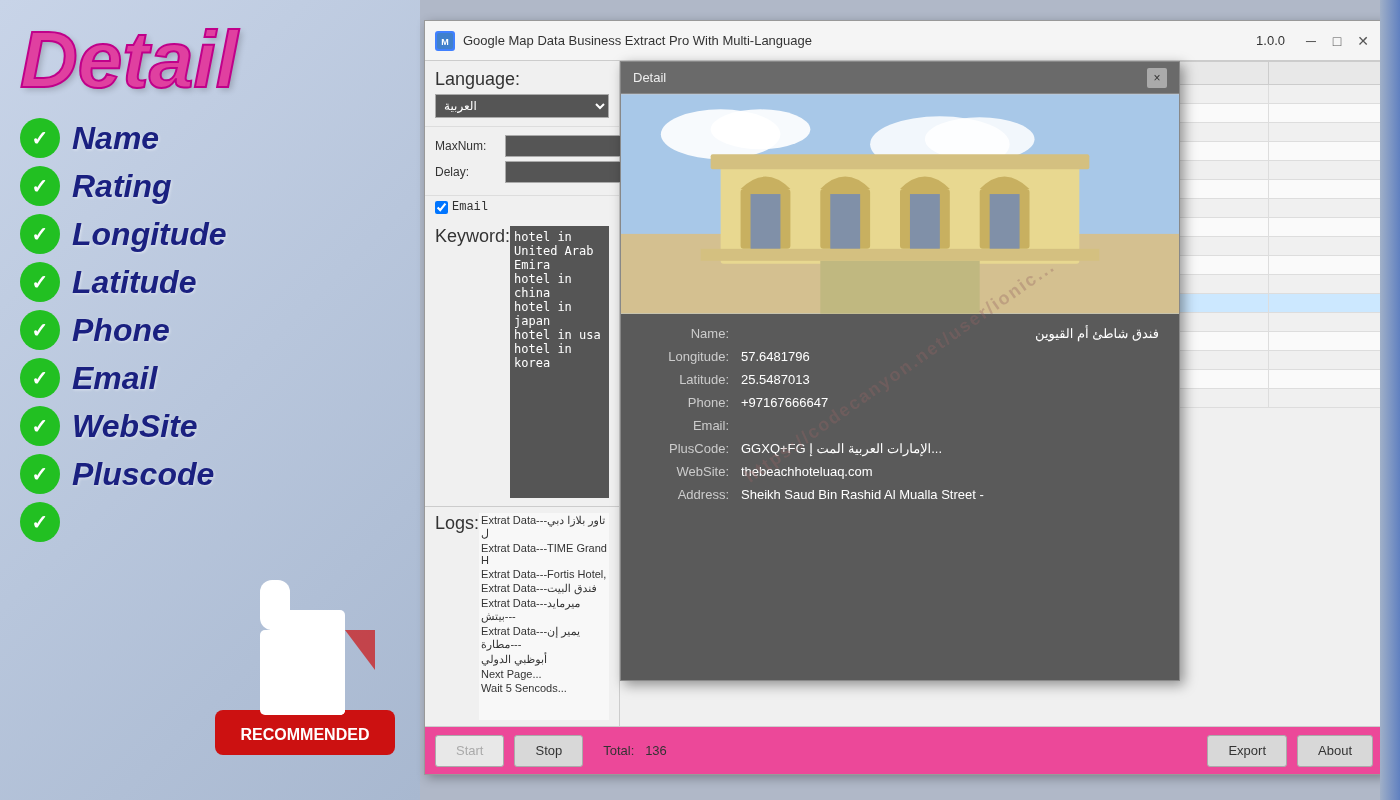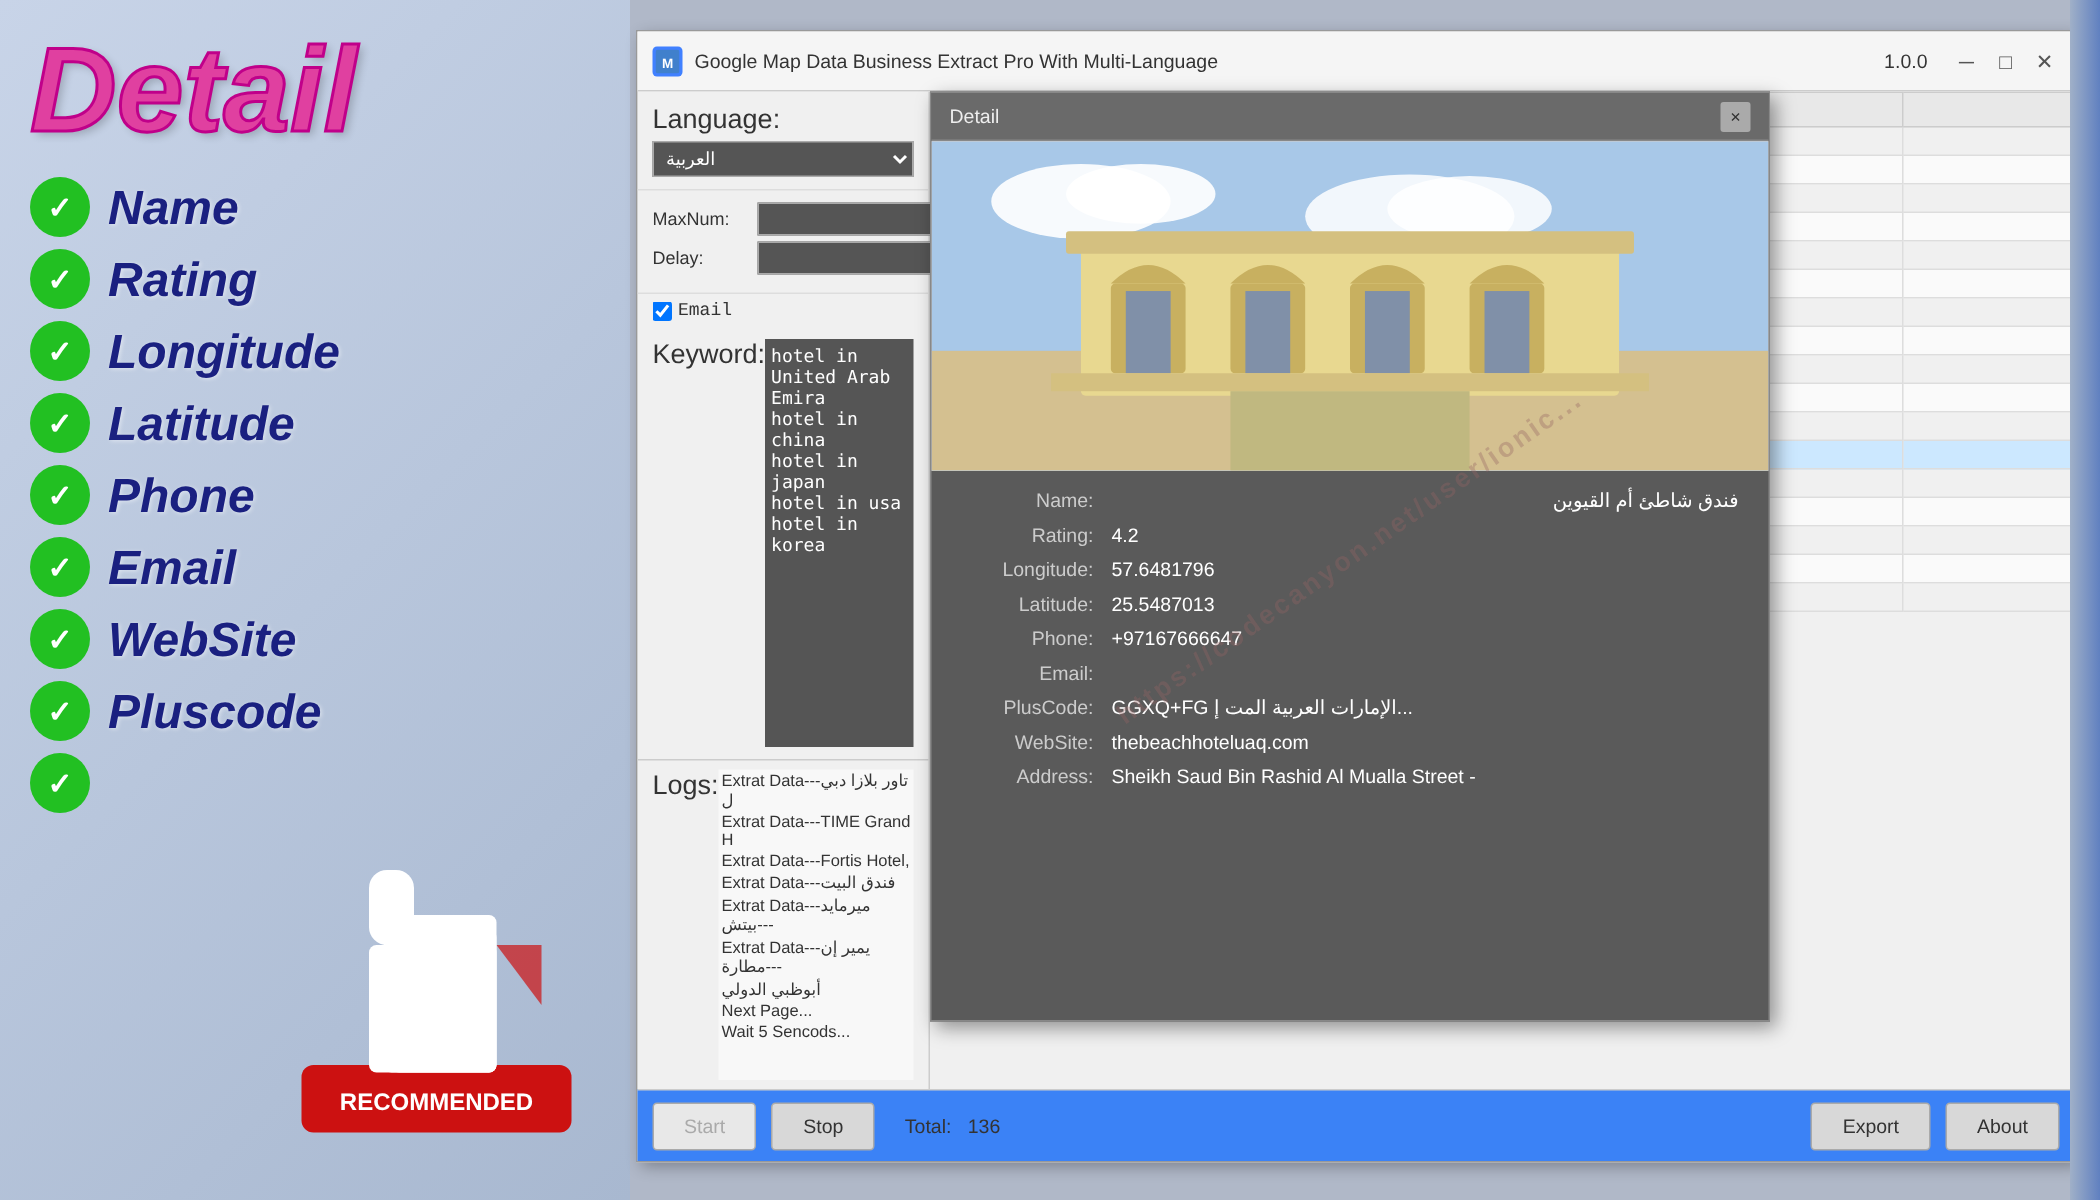--- a/index.html
+++ b/index.html
@@ -295,21 +295,21 @@
       background: #cce8ff;
     }
 
     .phone-red {
       color: #cc0000;
     }
 
     
     #bottom-bar {
       height: 48px;
-      background: #3b82f6;
+      background: #ec4899;
       border-top: 1px solid #ccc;
       display: flex;
       align-items: center;
       padding: 0 10px;
       gap: 10px;
       flex-shrink: 0;
     }
 
     .bottom-btn {
       height: 32px;
@@ -451,21 +451,21 @@
       transform: rotate(-35deg);
       white-space: nowrap;
       font-weight: bold;
       letter-spacing: 2px;
     }
 
     
     .thumb-up {
       position: absolute;
       bottom: 30px;
-      right: 29px;
+      right: 15px;
       width: 200px;
       height: 220px;
     }
 
     
     #right-gradient {
       position: absolute;
       right: 0;
       top: 0;
       width: 20px;
@@ -740,24 +740,20 @@
         <rect x="200" y="167" width="160" height="53" fill="#c0b880"></rect>
       </svg>
     </div>
 
     <div id="detail-info">
       <div class="detail-row">
         <span class="detail-row-label">Name:</span>
         <span class="detail-row-value">فندق شاطئ أم القيوين</span>
       </div>
       <div class="detail-row">
-        <span class="detail-row-label">Rating:</span>
-        <span class="detail-row-value ltr">4.2</span>
-      </div>
-      <div class="detail-row">
         <span class="detail-row-label">Longitude:</span>
         <span class="detail-row-value ltr">57.6481796</span>
       </div>
       <div class="detail-row">
         <span class="detail-row-label">Latitude:</span>
         <span class="detail-row-value ltr">25.5487013</span>
       </div>
       <div class="detail-row">
         <span class="detail-row-label">Phone:</span>
         <span class="detail-row-value ltr">+97167666647</span>

